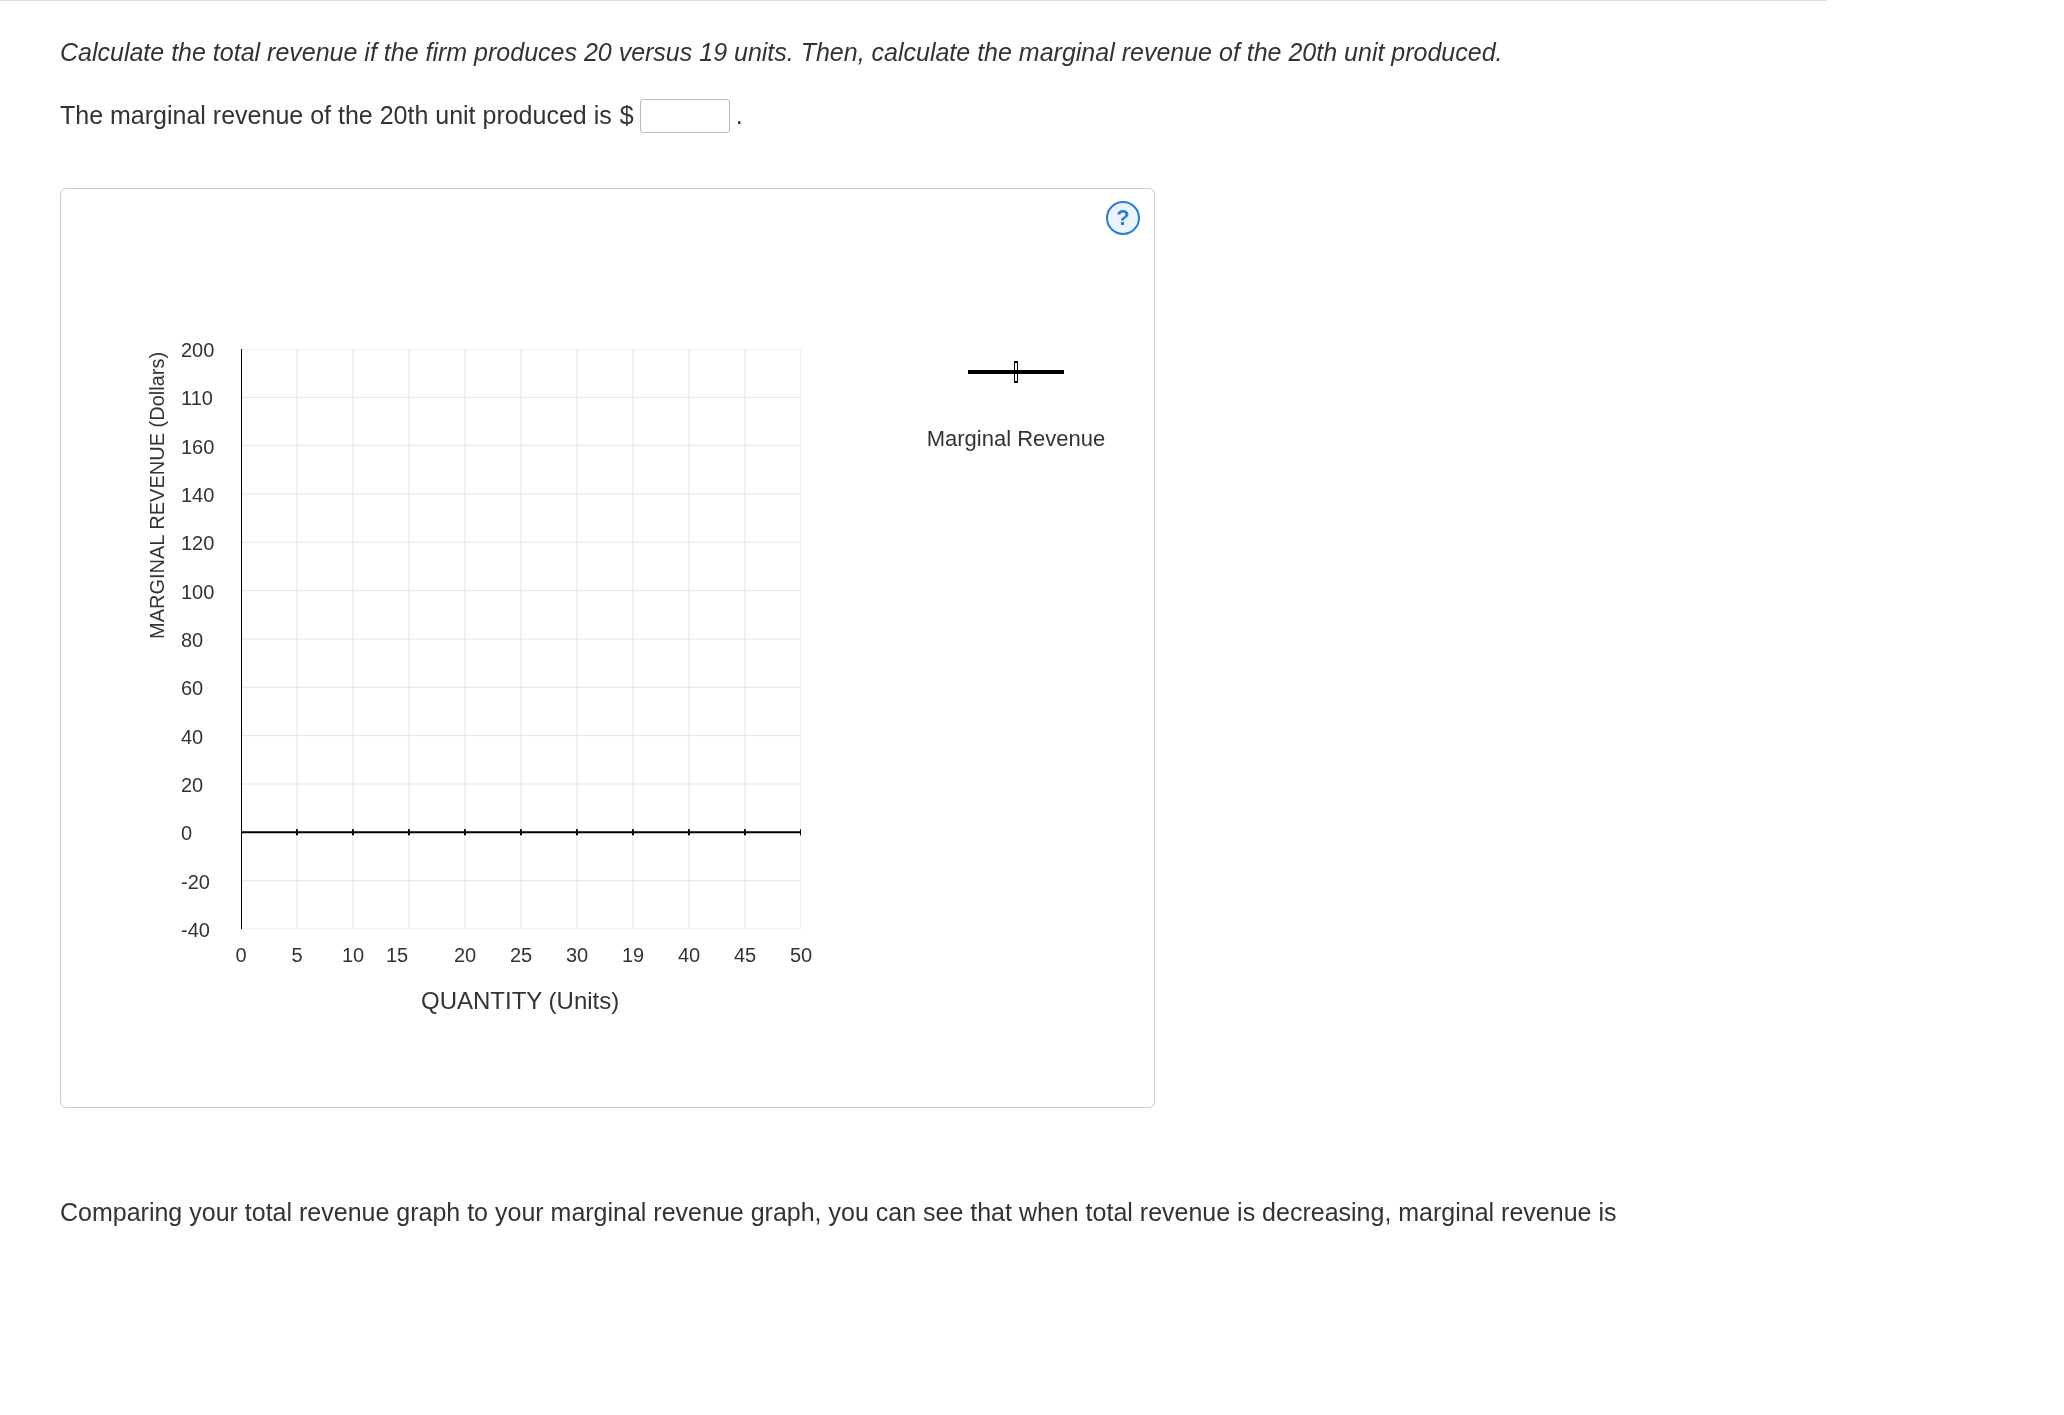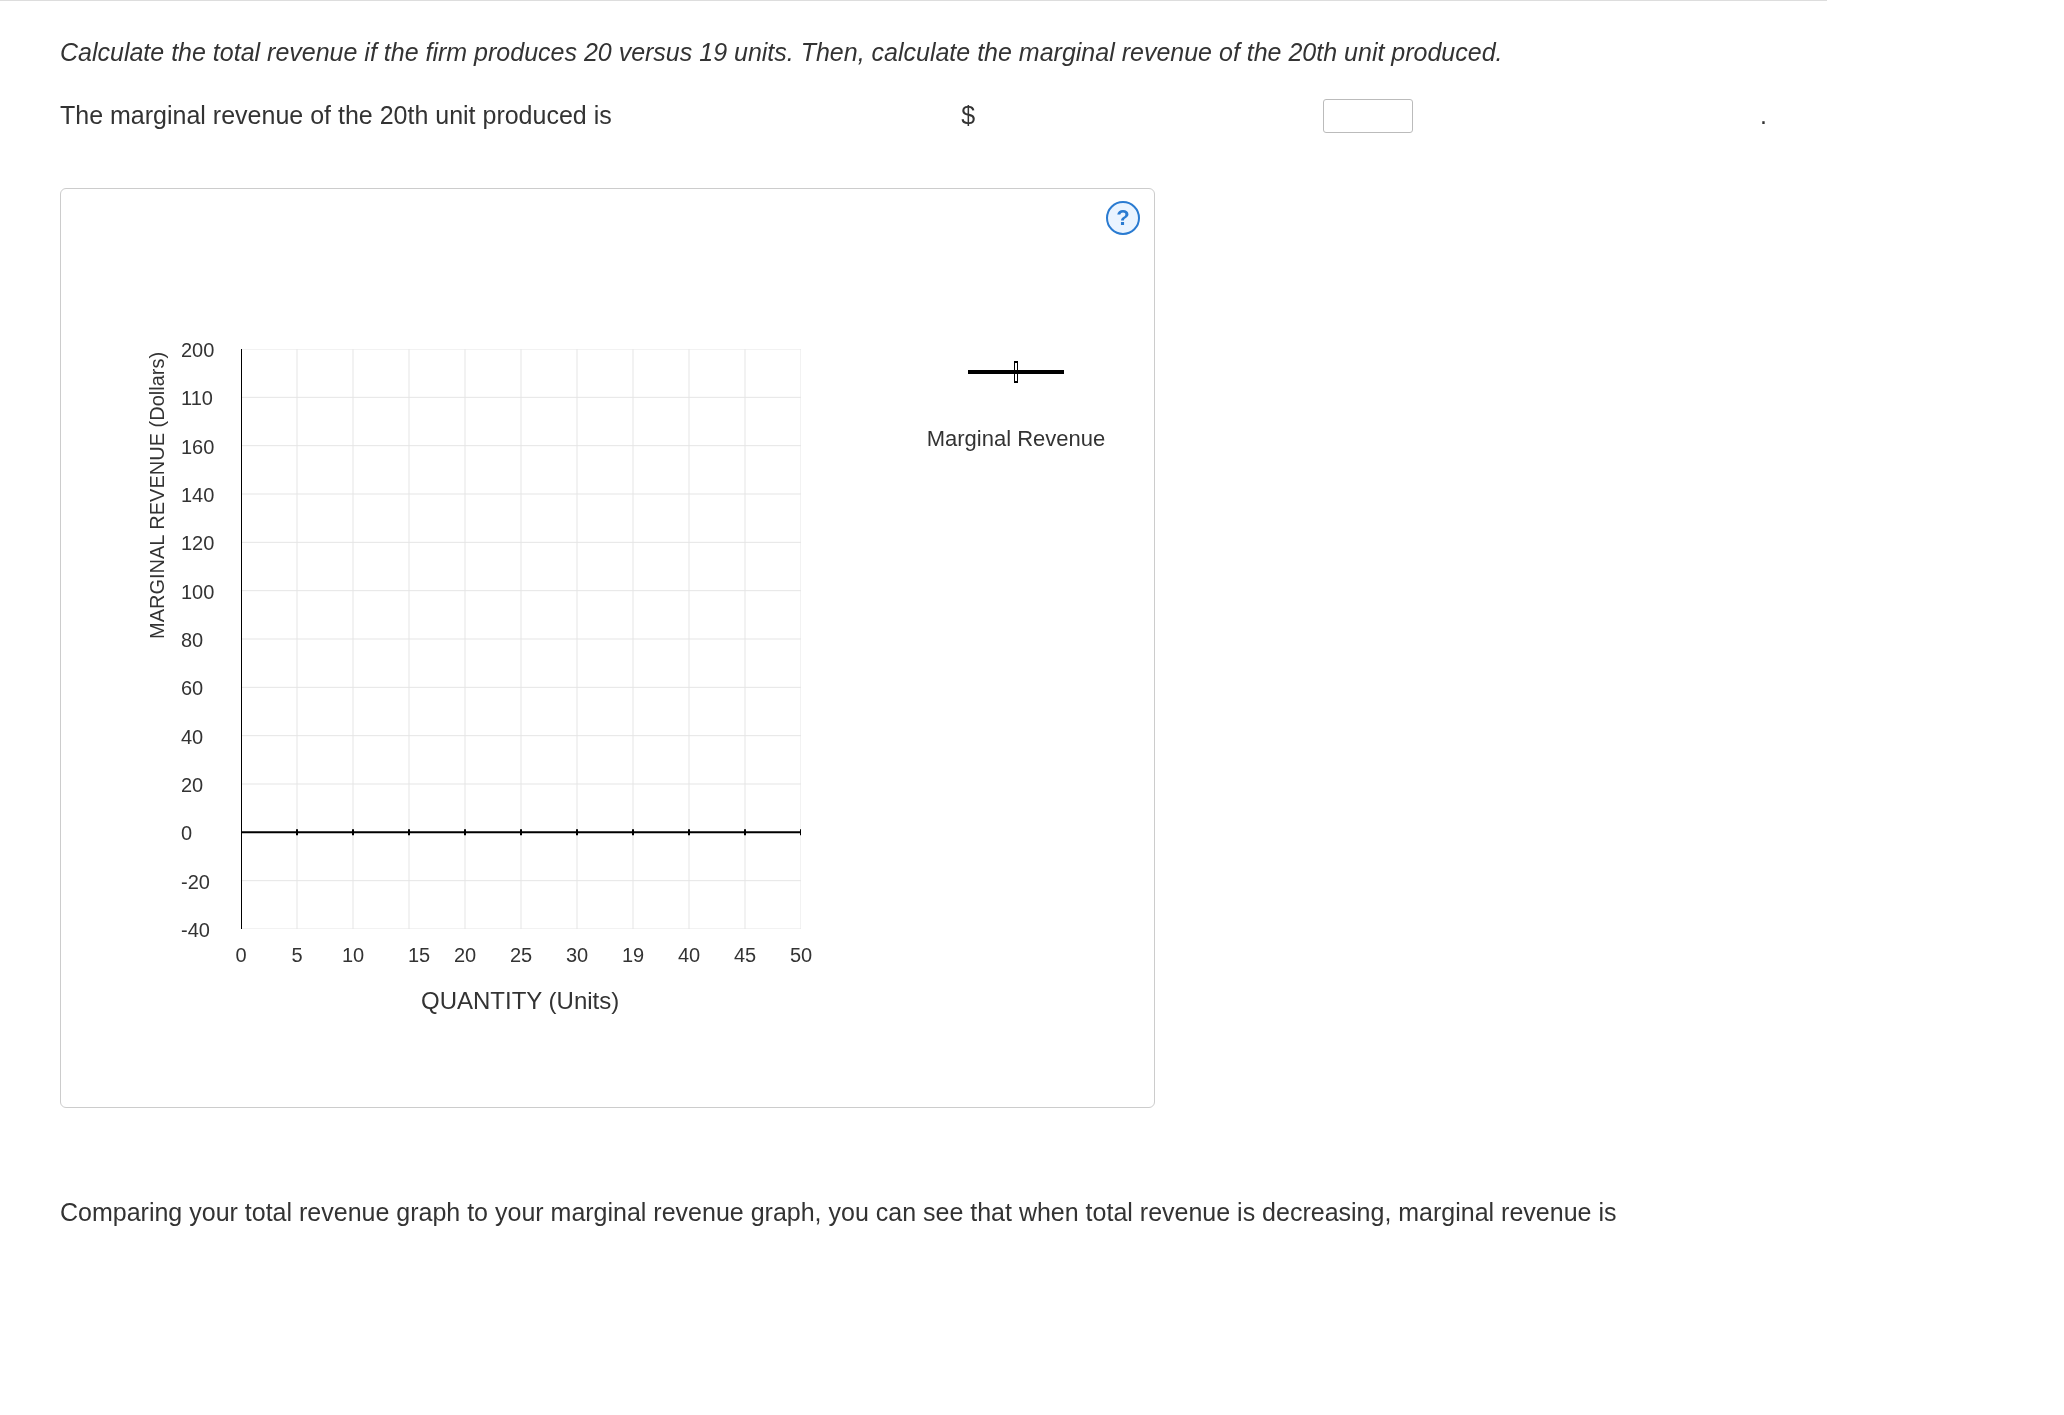--- a/index.html
+++ b/index.html
@@ -23,21 +23,20 @@
     line-height: 1.7;
     color: #333;
     margin: 0 0 20px 0;
   }
   .answer-line {
     font-size: 25px;
     margin: 25px 0 55px 0;
     display: flex;
     align-items: center;
     gap: 6px;
-    justify-content: space-between;
   }
   .answer-line .dollar {
     margin-left: 2px;
   }
   .inline-input {
     width: 90px;
     height: 34px;
     border: 1px solid #bbb;
     border-radius: 3px;
     font-size: 20px;
@@ -269,21 +268,21 @@
     <div class="y-tick" style="top:488px">60</div>
     <div class="y-tick" style="top:537px">40</div>
     <div class="y-tick" style="top:585px">20</div>
     <div class="y-tick" style="top:633px">0</div>
     <div class="y-tick" style="top:682px">-20</div>
     <div class="y-tick" style="top:730px">-40</div>
 
     <div class="x-tick" style="left:180px">0</div>
     <div class="x-tick" style="left:236px">5</div>
     <div class="x-tick" style="left:292px">10</div>
-    <div class="x-tick" style="left:358px">15</div>
+    <div class="x-tick" style="left:336px">15</div>
     <div class="x-tick" style="left:404px">20</div>
     <div class="x-tick" style="left:460px">25</div>
     <div class="x-tick" style="left:516px">30</div>
     <div class="x-tick" style="left:572px">19</div>
     <div class="x-tick" style="left:628px">40</div>
     <div class="x-tick" style="left:684px">45</div>
     <div class="x-tick" style="left:740px">50</div>
 
     <div class="legend">
       <div class="legend-swatch">

